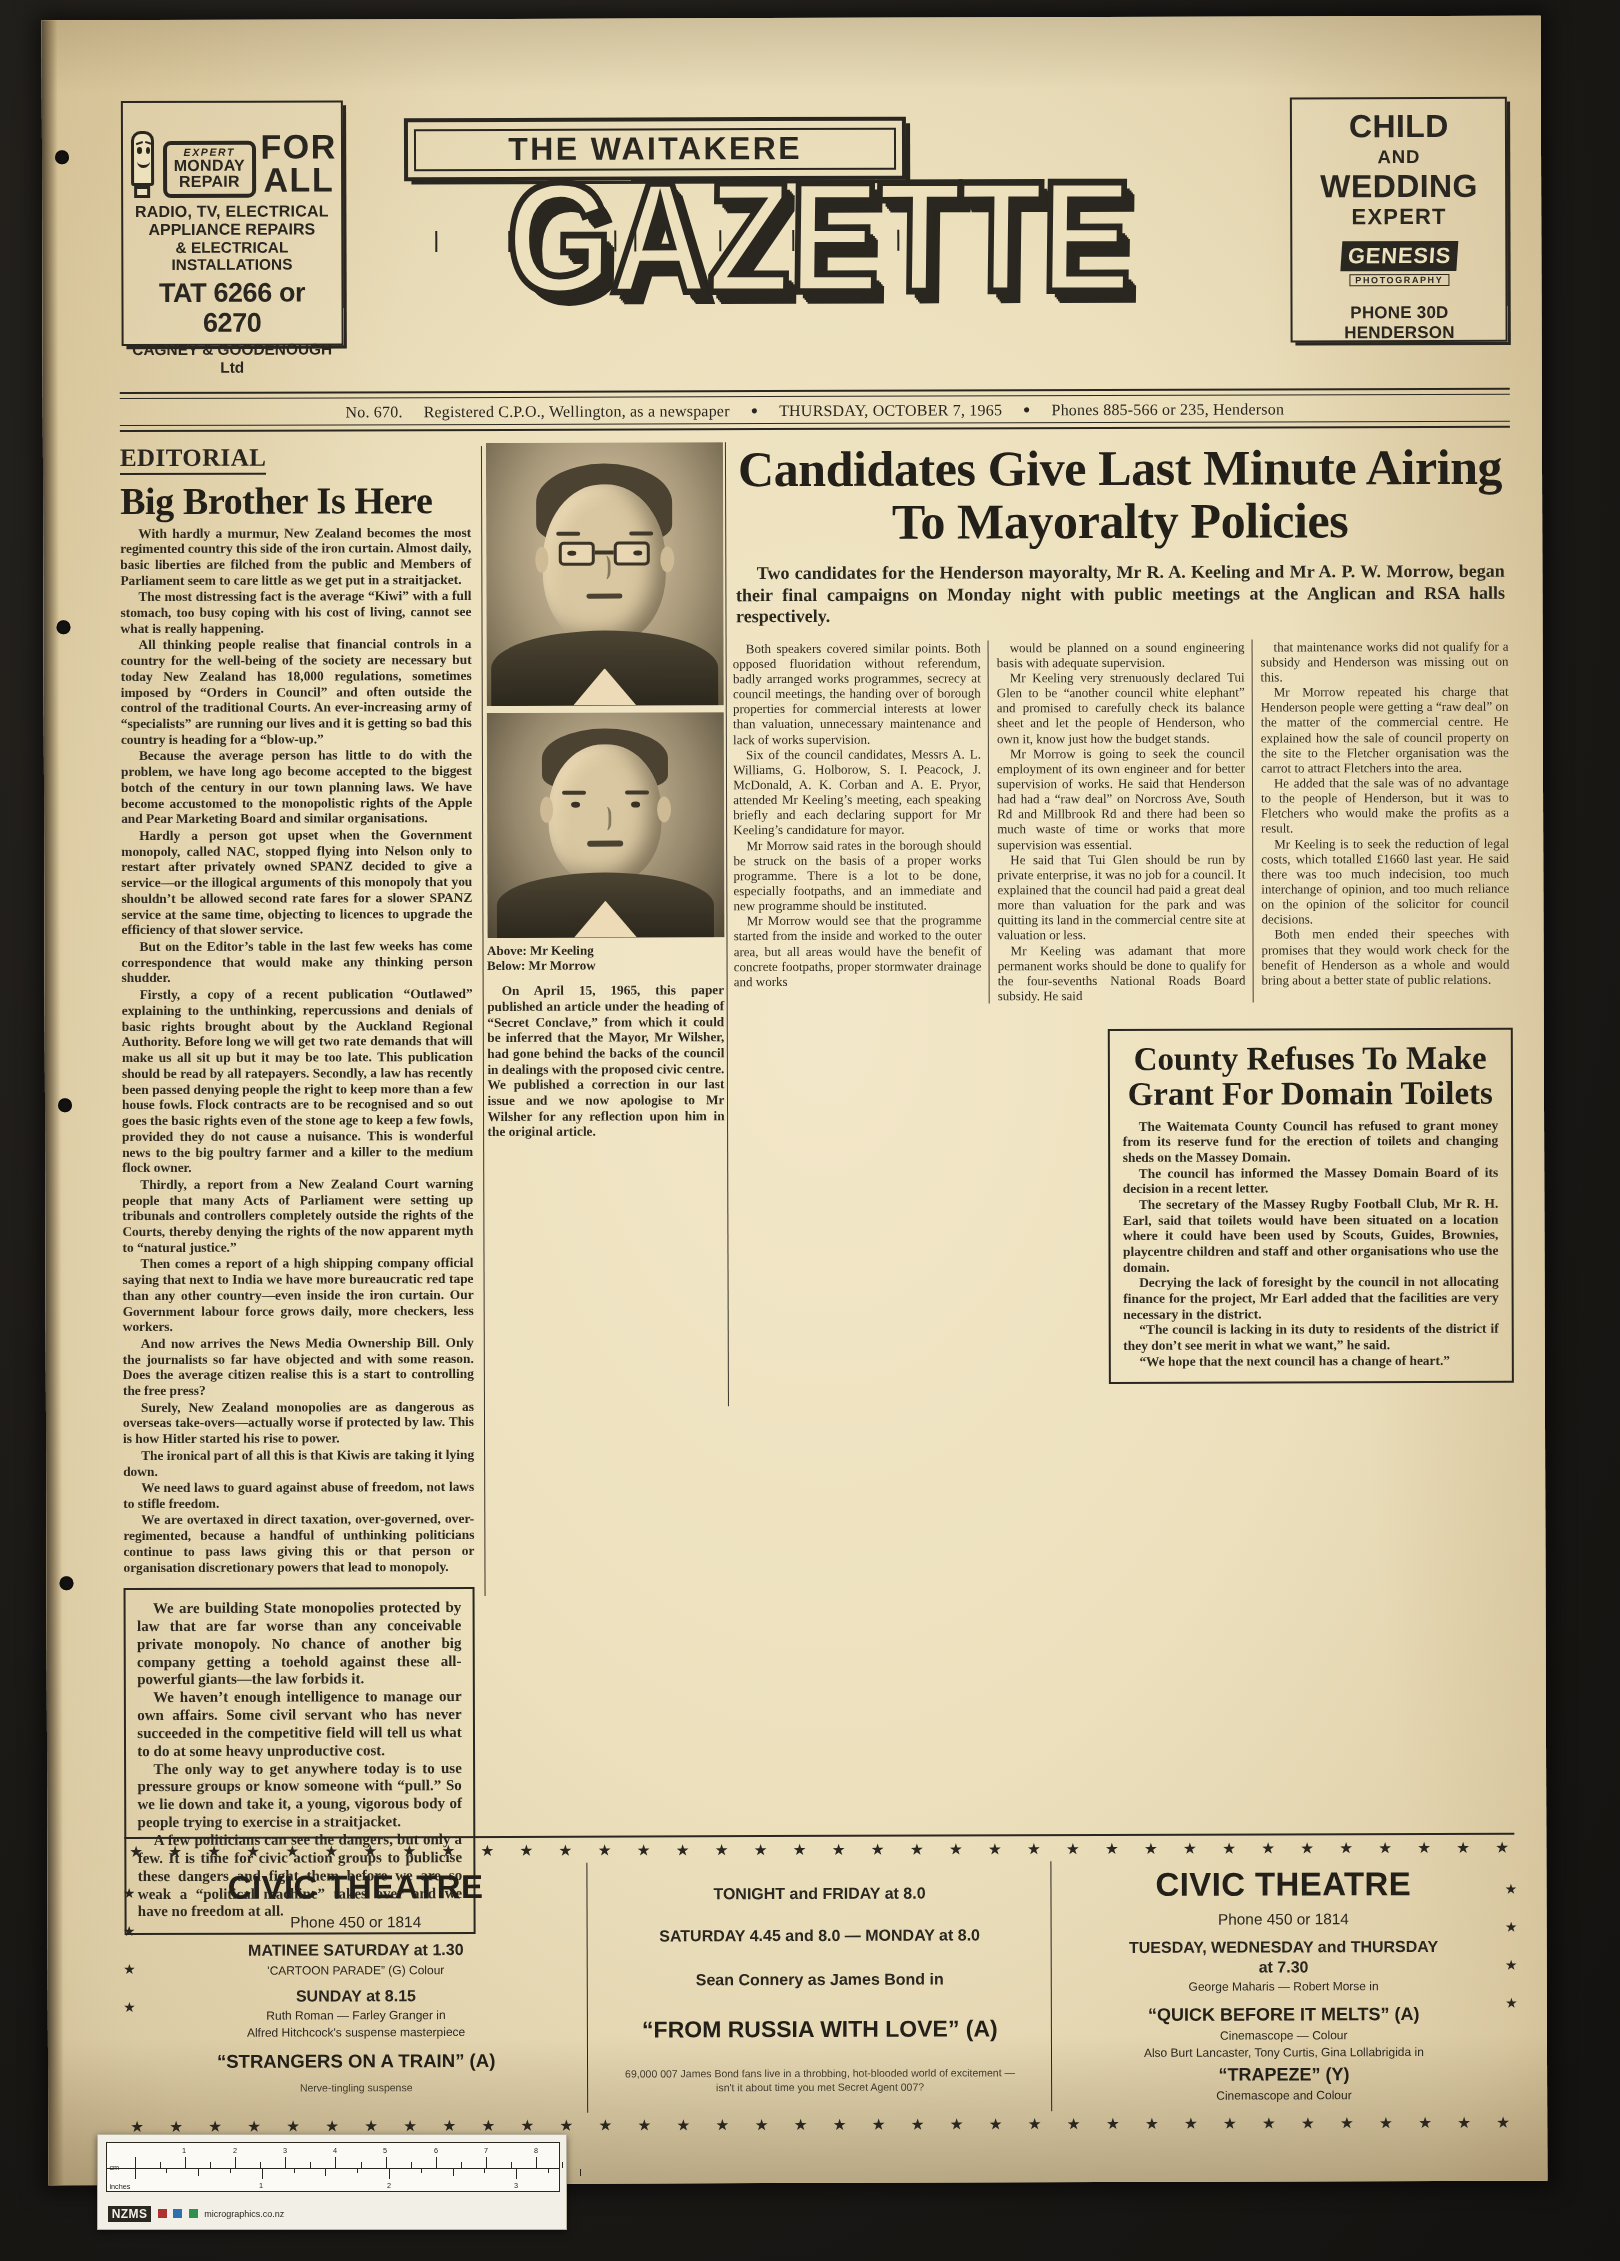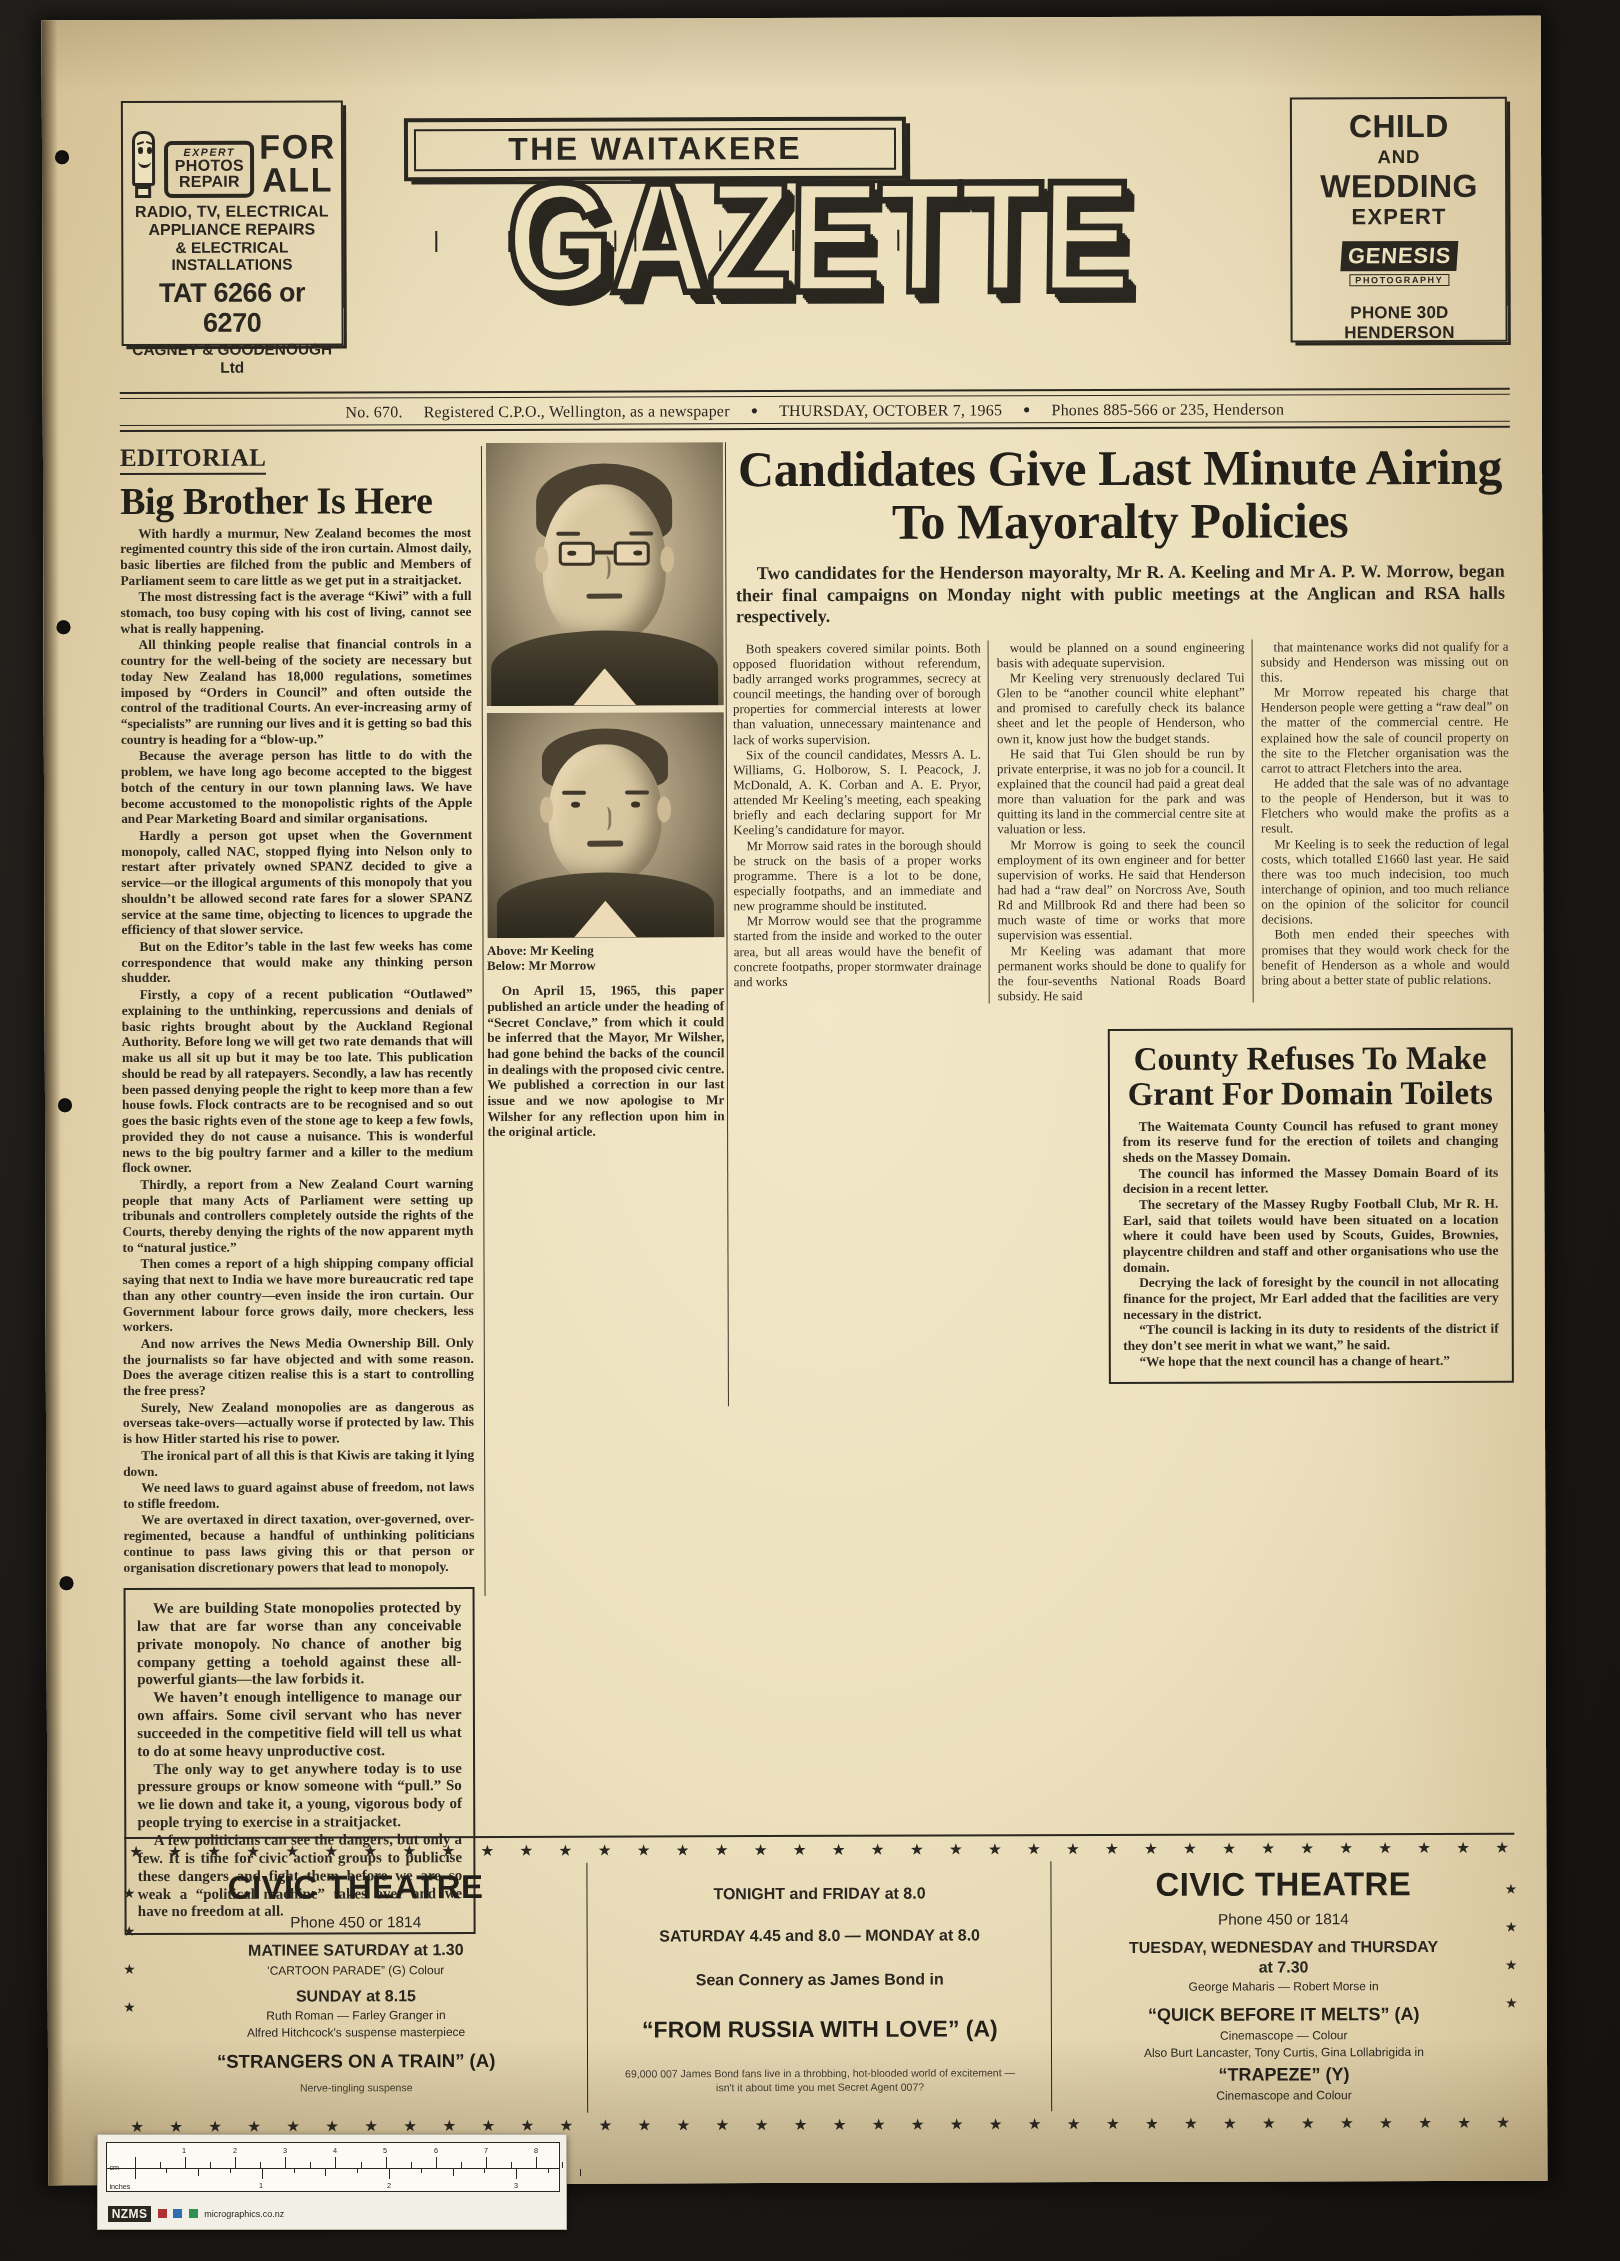--- a/index.html
+++ b/index.html
@@ -426,21 +426,21 @@
             <div class="body"></div>
             <div class="brow l"></div>
               <div class="brow r"></div>
             <div class="eye l"></div>
               <div class="eye r"></div>
             <div class="smile"></div>
             <div class="base"></div>
           </div>
           <div id="expert-badge">
             <div class="l1">EXPERT</div>
-            <div class="l2">PHOTOS</div>
+            <div class="l2">MONDAY</div>
             <div class="l3">REPAIR</div>
           </div>
           <div id="for-all">FOR<br>ALL</div>
         </div>
         <div class="ad-line" id="l-line1">RADIO, TV, ELECTRICAL</div>
         <div class="ad-line" id="l-line2">APPLIANCE REPAIRS</div>
         <div class="ad-line" id="l-line3">&amp; ELECTRICAL INSTALLATIONS</div>
         <div class="ad-line" id="l-phone">TAT 6266 or 6270</div>
         <div class="ad-line" id="l-firm">CAGNEY &amp; GOODENOUGH Ltd</div>
       </div>
@@ -582,22 +582,22 @@
             <div id="news-cols">
               <div>
                 <p class="col-text">Both speakers covered similar points. Both opposed fluoridation without referendum, badly arranged works programmes, secrecy at council meetings, the handing over of borough properties for commercial interests at lower than valuation, unnecessary maintenance and lack of works supervision.</p>
                 <p class="col-text">Six of the council candidates, Messrs A. L. Williams, G. Holborow, S. I. Peacock, J. McDonald, A. K. Corban and A. E. Pryor, attended Mr Keeling’s meeting, each speaking briefly and each declaring support for Mr Keeling’s candidature for mayor.</p>
                 <p class="col-text">Mr Morrow said rates in the borough should be struck on the basis of a proper works programme. There is a lot to be done, especially footpaths, and an immediate and new programme should be instituted.</p>
                 <p class="col-text">Mr Morrow would see that the programme started from the inside and worked to the outer area, but all areas would have the benefit of concrete footpaths, proper stormwater drainage and works</p>
               </div>
               <div>
                 <p class="col-text">would be planned on a sound engineering basis with adequate supervision.</p>
                 <p class="col-text">Mr Keeling very strenuously declared Tui Glen to be “another council white elephant” and promised to carefully check its balance sheet and let the people of Henderson, who own it, know just how the budget stands.</p>
+                <p class="col-text">Mr Morrow is going to seek the council employment of its own engineer and for better supervision of works. He said that Henderson had had a “raw deal” on Norcross Ave, South Rd and Millbrook Rd and there had been so much waste of time or works that more supervision was essential.</p>
                 <p class="col-text">He said that Tui Glen should be run by private enterprise, it was no job for a council. It explained that the council had paid a great deal more than valuation for the park and was quitting its land in the commercial centre site at valuation or less.</p>
-                <p class="col-text">Mr Morrow is going to seek the council employment of its own engineer and for better supervision of works. He said that Henderson had had a “raw deal” on Norcross Ave, South Rd and Millbrook Rd and there had been so much waste of time or works that more supervision was essential.</p>
                 <p class="col-text">Mr Keeling was adamant that more permanent works should be done to qualify for the four-sevenths National Roads Board subsidy. He said</p>
               </div>
               <div>
                 <p class="col-text">that maintenance works did not qualify for a subsidy and Henderson was missing out on this.</p>
                 <p class="col-text">Mr Morrow repeated his charge that Henderson people were getting a “raw deal” on the matter of the commercial centre. He explained how the sale of council property on the site to the Fletcher organisation was the carrot to attract Fletchers into the area.</p>
                 <p class="col-text">He added that the sale was of no advantage to the people of Henderson, but it was to Fletchers who would make the profits as a result.</p>
                 <p class="col-text">Mr Keeling is to seek the reduction of legal costs, which totalled £1660 last year. He said there was too much indecision, too much interchange of opinion, and too much reliance on the opinion of the solicitor for council decisions.</p>
                 <p class="col-text">Both men ended their speeches with promises that they would work check for the benefit of Henderson as a whole and would bring about a better state of public relations.</p>
               </div>
             </div>

